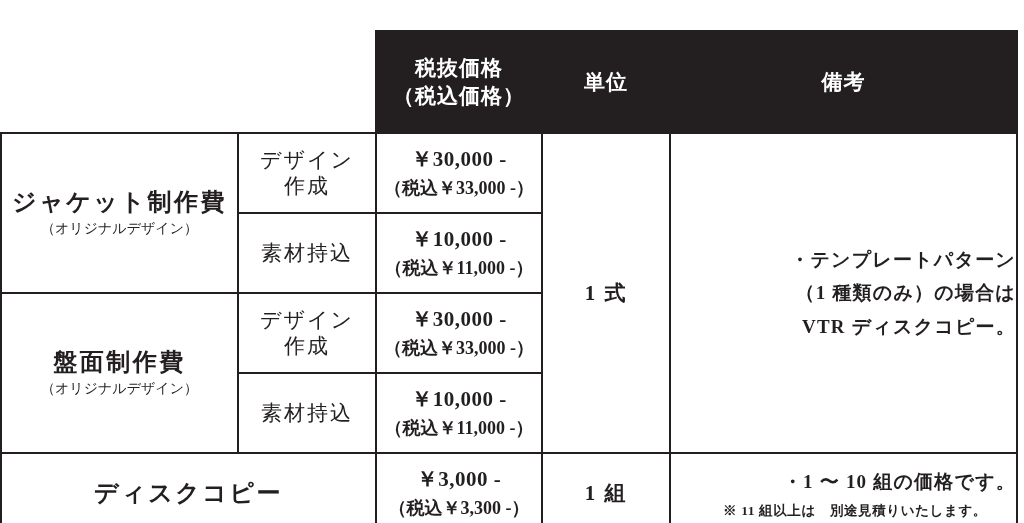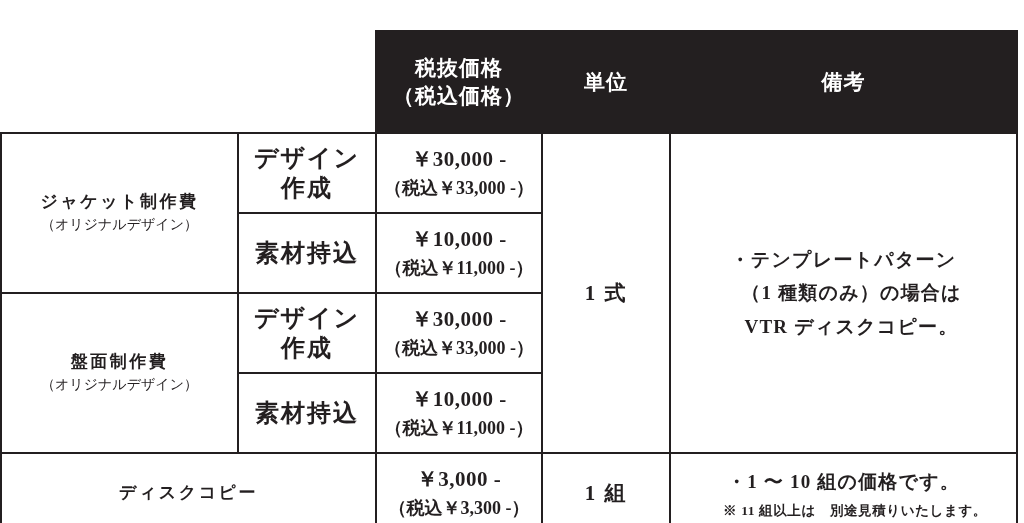--- a/index.html
+++ b/index.html
@@ -61,36 +61,36 @@
     line-height: 1.35;
   }
   td.hdr .line { display: block; }
 
   
   td.item-name {
     text-align: left;
     padding-left: 20px;
   }
   .item-main {
-    font-size: 17px;
+    font-size: 24px;
     font-weight: bold;
     letter-spacing: 2.5px;
     line-height: 1.2;
   }
   .item-sub {
     font-size: 14px;
     letter-spacing: 0px;
     margin-top: 4px;
     line-height: 1.2;
   }
 
   
   td.sub-item {
-    font-size: 24px;
-    font-weight: bold;
+    font-size: 21px;
+    font-weight: normal;
     letter-spacing: 2px;
     line-height: 1.25;
     height: 78px;
   }
   td.sub-item .line { display: block; }
 
   
   td.price {
     height: 78px;
   }
@@ -118,20 +118,21 @@
   td.note {
     text-align: left;
     padding: 6px 18px;
   }
   .note-line {
     font-size: 19px;
     font-weight: bold;
     letter-spacing: 1.2px;
     line-height: 1.75;
     white-space: nowrap;
+    text-align: right;
   }
   .note-line.indent { padding-left: 16px; }
   .note-small {
     font-size: 13.5px;
     font-weight: bold;
     letter-spacing: 0.6px;
     line-height: 1.5;
     margin-top: 2px;
     white-space: nowrap;
     margin-left: 23px;

